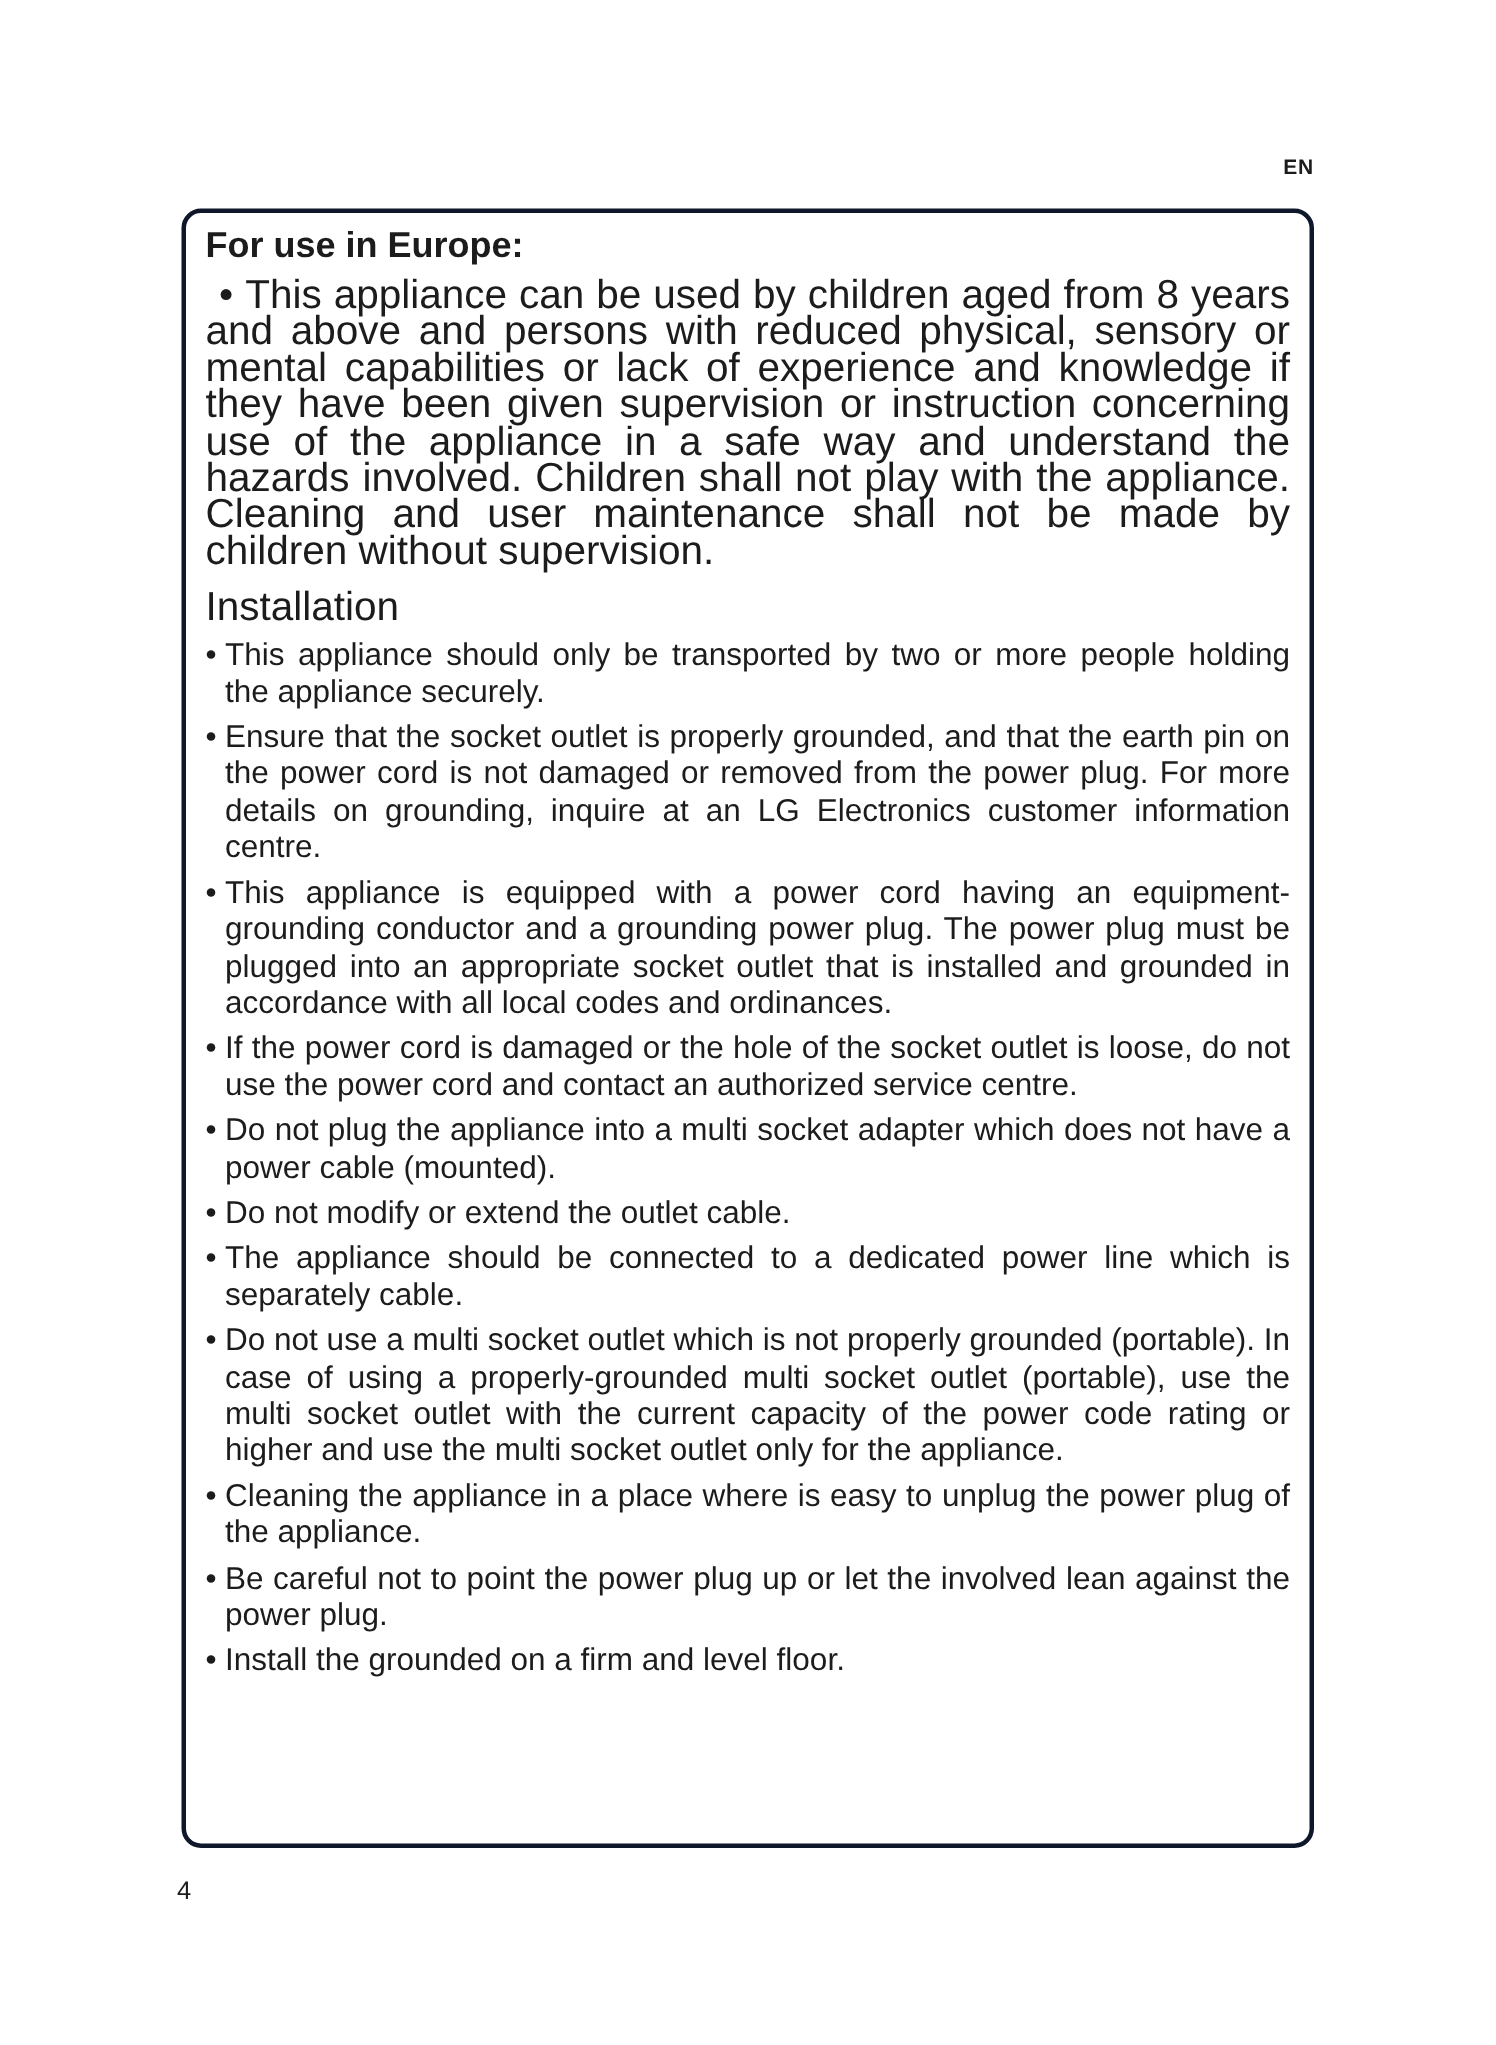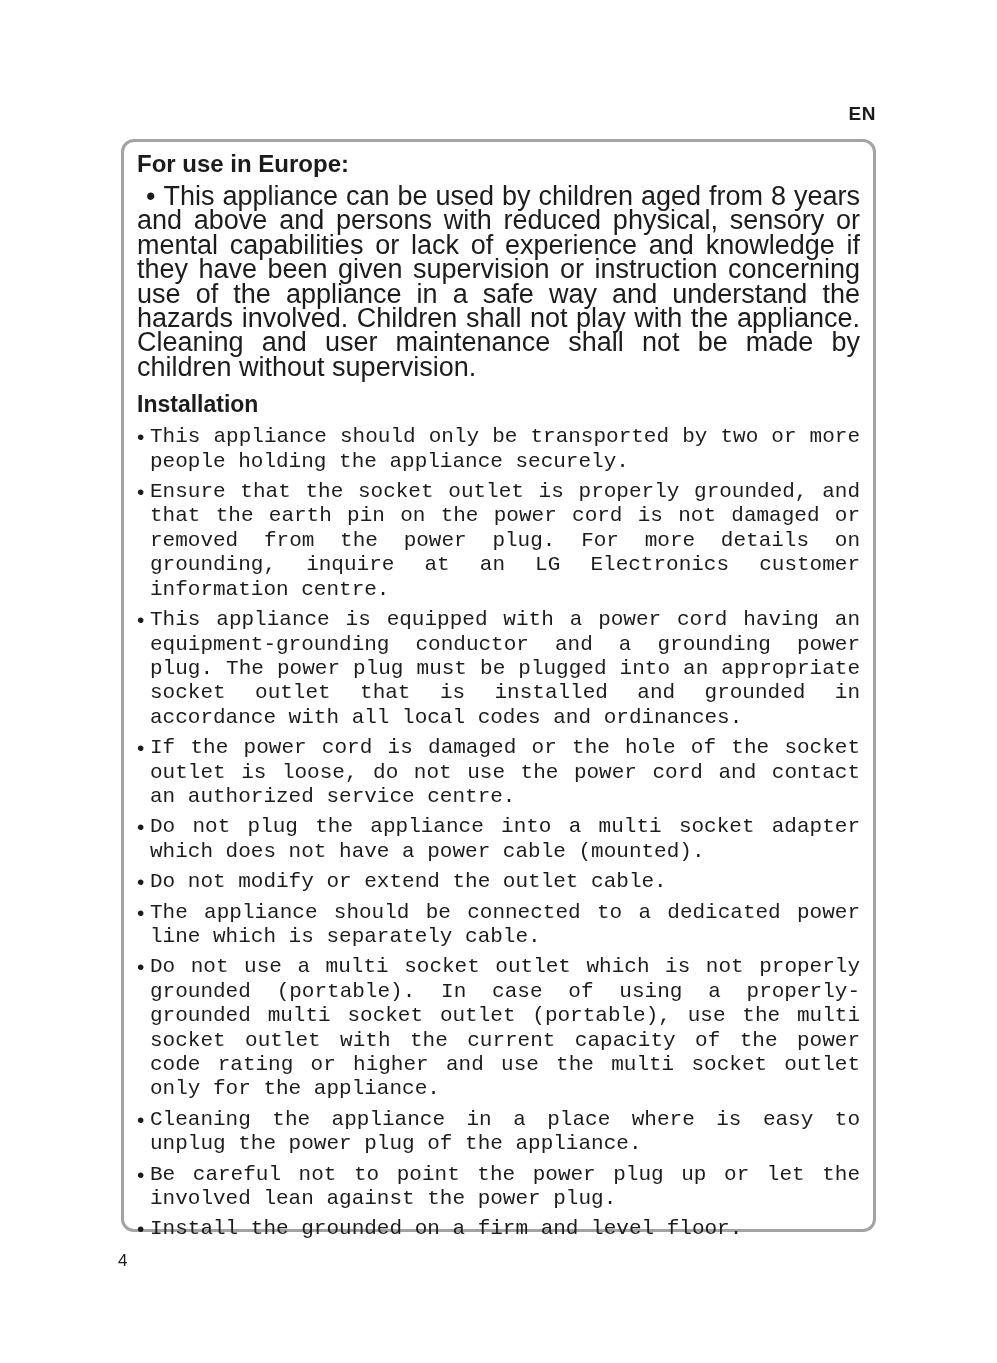--- a/index.html
+++ b/index.html
@@ -13,33 +13,33 @@
     height: 1363px;
     background: #ffffff;
     font-family: "Liberation Sans", sans-serif;
     color: #1c1c1c;
     overflow: hidden;
   }
   .en-label {
     position: absolute;
     top: 103px;
     right: 121px;
-    font-size: 19px;
+    font-size: 14px;
     font-weight: bold;
     letter-spacing: 0.5px;
     color: #1c1c1c;
   }
   .content-box {
     position: absolute;
     left: 121px;
     top: 139px;
     width: 755px;
     height: 1093px;
     box-sizing: border-box;
-    border: 3px solid #a3a3a3;
+    border: 3px solid #0f172a;
     border-radius: 13px;
     padding: 5px 13px 8px 13px;
     background: #ffffff;
   }
   .europe-title {
     font-size: 24px;
     font-weight: bold;
     line-height: 30px;
     margin: 2px 0 5px 0;
   }
@@ -48,39 +48,38 @@
     line-height: 24.4px;
     text-align: justify;
     text-indent: 9px;
     margin: 0 0 10px 0;
   }
   .euro-li .bullet {
     display: inline;
     margin-right: 8px;
   }
   .installation-title {
-    font-size: 23px;
-    font-weight: bold;
+    font-size: 27px;
+    font-weight: normal;
     line-height: 27px;
     margin: 12px 0 7px 0;
   }
   .inst-li {
     display: flex;
     font-size: 21px;
     line-height: 24.4px;
     margin: 0 0 6px 0;
   }
   .inst-li .bullet {
     flex: none;
     width: 13px;
   }
   .inst-li .text {
     flex: 1;
     text-align: justify;
-    font-family: Liberation Mono, monospace;
   }
   .page-number {
     position: absolute;
     left: 118px;
     top: 1251px;
     font-size: 17px;
     color: #1c1c1c;
   }
 </style>
 </head>

